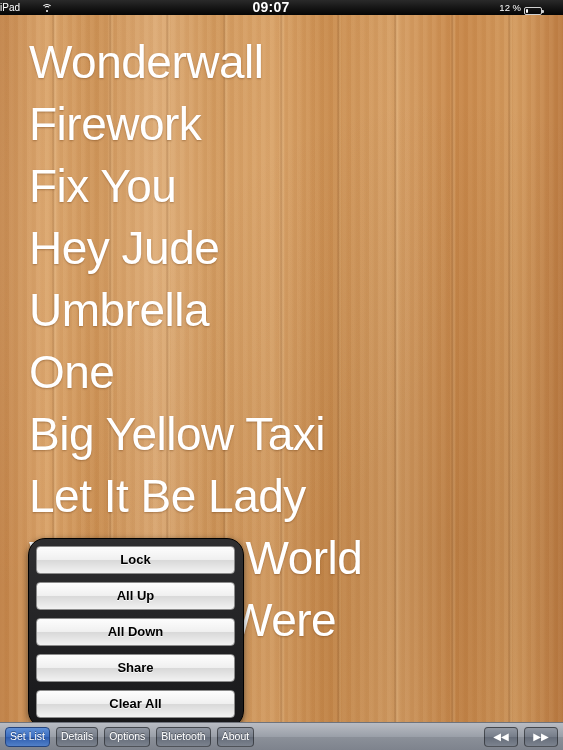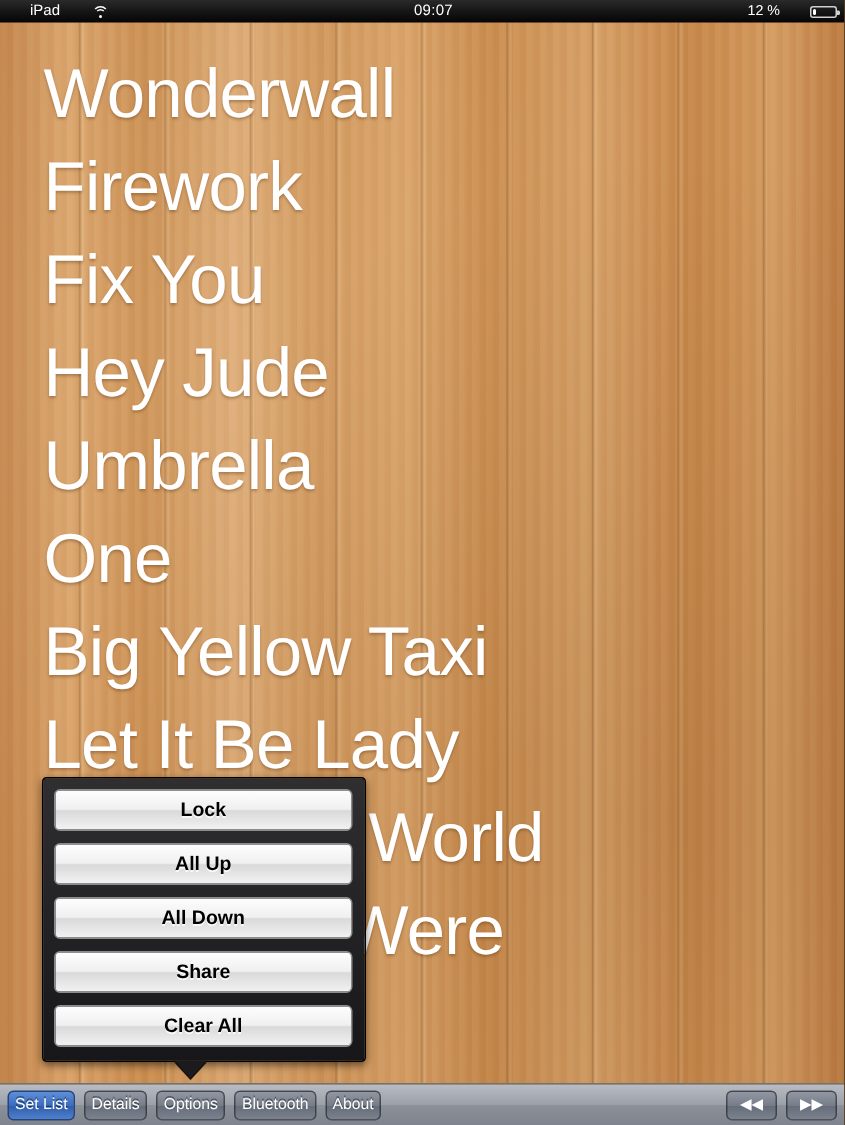--- a/index.html
+++ b/index.html
@@ -32,37 +32,37 @@
     font-size: 10px;
     line-height: 15px;
     display: flex;
     align-items: center;
     z-index: 50;
   }
   #status-left {
     display: flex;
     align-items: center;
     gap: 21px;
-    padding-left: 20px;
+    padding-left: 0;
     width: 120px;
   }
   #status-center {
     flex: 1;
     text-align: center;
-    font-weight: normal;
-    font-size: 10px;
+    font-weight: bold;
+    font-size: 14px;
     letter-spacing: 0.2px;
   }
   #status-right {
     width: 120px;
     display: flex;
-    align-items: center;
+    align-items: flex-end;
     justify-content: flex-end;
-    gap: 20px;
-    padding-right: 5px;
+    gap: 3px;
+    padding-right: 21px;
     font-size: 9.5px;
   }
   .wifi-glyph {
     display: inline-block;
     width: 11px;
     height: 9px;
     position: relative;
   }
   .wifi-glyph i {
     position: absolute;
@@ -169,23 +169,24 @@
   #options-popover {
     position: absolute;
     left: 28px;
     top: 518px;
     width: 216px;
     z-index: 40;
   }
   #popover-body {
     background: linear-gradient(to bottom, #2f2f31 0%, #171719 100%);
     border: 1px solid #000;
-    border-radius: 3px;
+    border-radius: 17px;
     padding: 7px 8px 9px 7px;
     box-shadow: 0 2px 6px rgba(0,0,0,0.55);
+    margin-top: 20px;
   }
   .menu-btn {
     display: block;
     width: 100%;
     box-sizing: border-box;
     height: 28px;
     line-height: 26px;
     margin-bottom: 8px;
     text-align: center;
     font-size: 13px;

